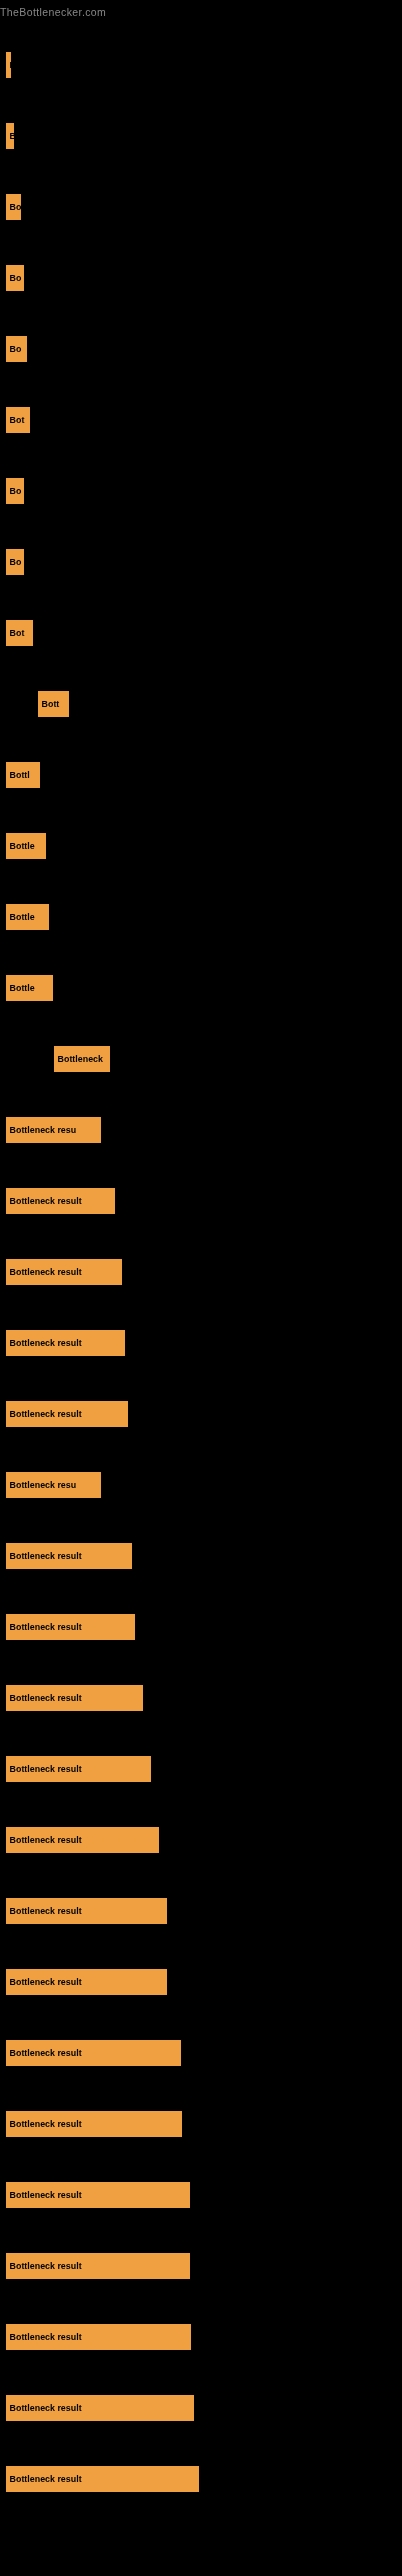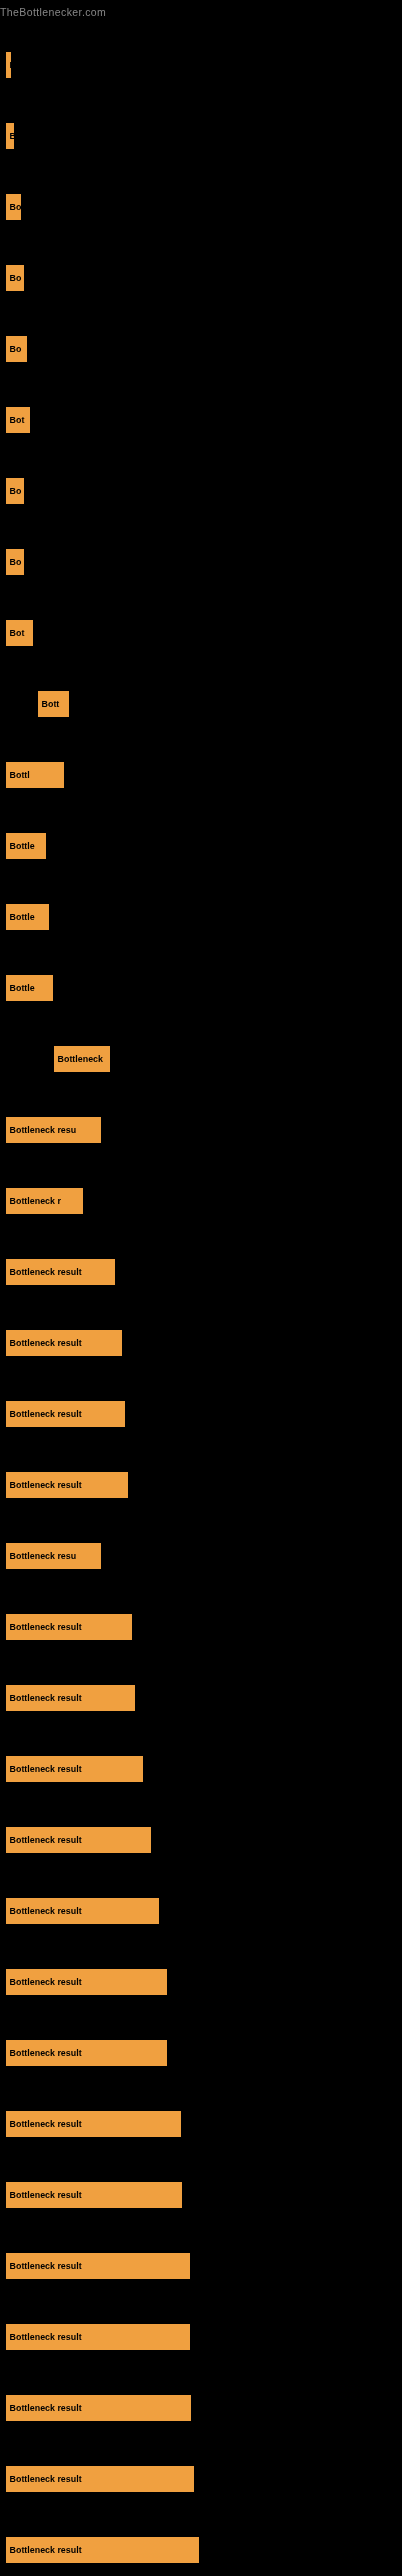--- a/index.html
+++ b/index.html
@@ -70,39 +70,36 @@
     <div class="bar-row">
       <div class="bar" style="width: 17.7px;">Bo</div>
     </div>
     <div class="bar-row">
       <div class="bar" style="width: 27px;">Bot</div>
     </div>
     <div class="bar-row">
       <div class="bar" style="width: 31px; margin-left: 32px;">Bott</div>
     </div>
     <div class="bar-row">
-      <div class="bar" style="width: 58px;">Bottl</div>
+      <div class="bar" style="width: 34px;">Bottl</div>
     </div>
     <div class="bar-row">
       <div class="bar" style="width: 40px;">Bottle</div>
     </div>
     <div class="bar-row">
       <div class="bar" style="width: 43px;">Bottle</div>
     </div>
     <div class="bar-row">
       <div class="bar" style="width: 47px;">Bottle</div>
     </div>
     <div class="bar-row">
       <div class="bar" style="width: 56px; margin-left: 48px;">Bottleneck</div>
     </div>
     <div class="bar-row">
       <div class="bar" style="width: 95px;">Bottleneck resu</div>
-    </div>
-    <div class="bar-row">
-      <div class="bar" style="width: 77px;">Bottleneck r</div>
     </div>
     <div class="bar-row">
       <div class="bar" style="width: 109px;">Bottleneck result</div>
     </div>
     <div class="bar-row">
       <div class="bar" style="width: 116px;">Bottleneck result</div>
     </div>
     <div class="bar-row">
       <div class="bar" style="width: 119px;">Bottleneck result</div>
     </div>

